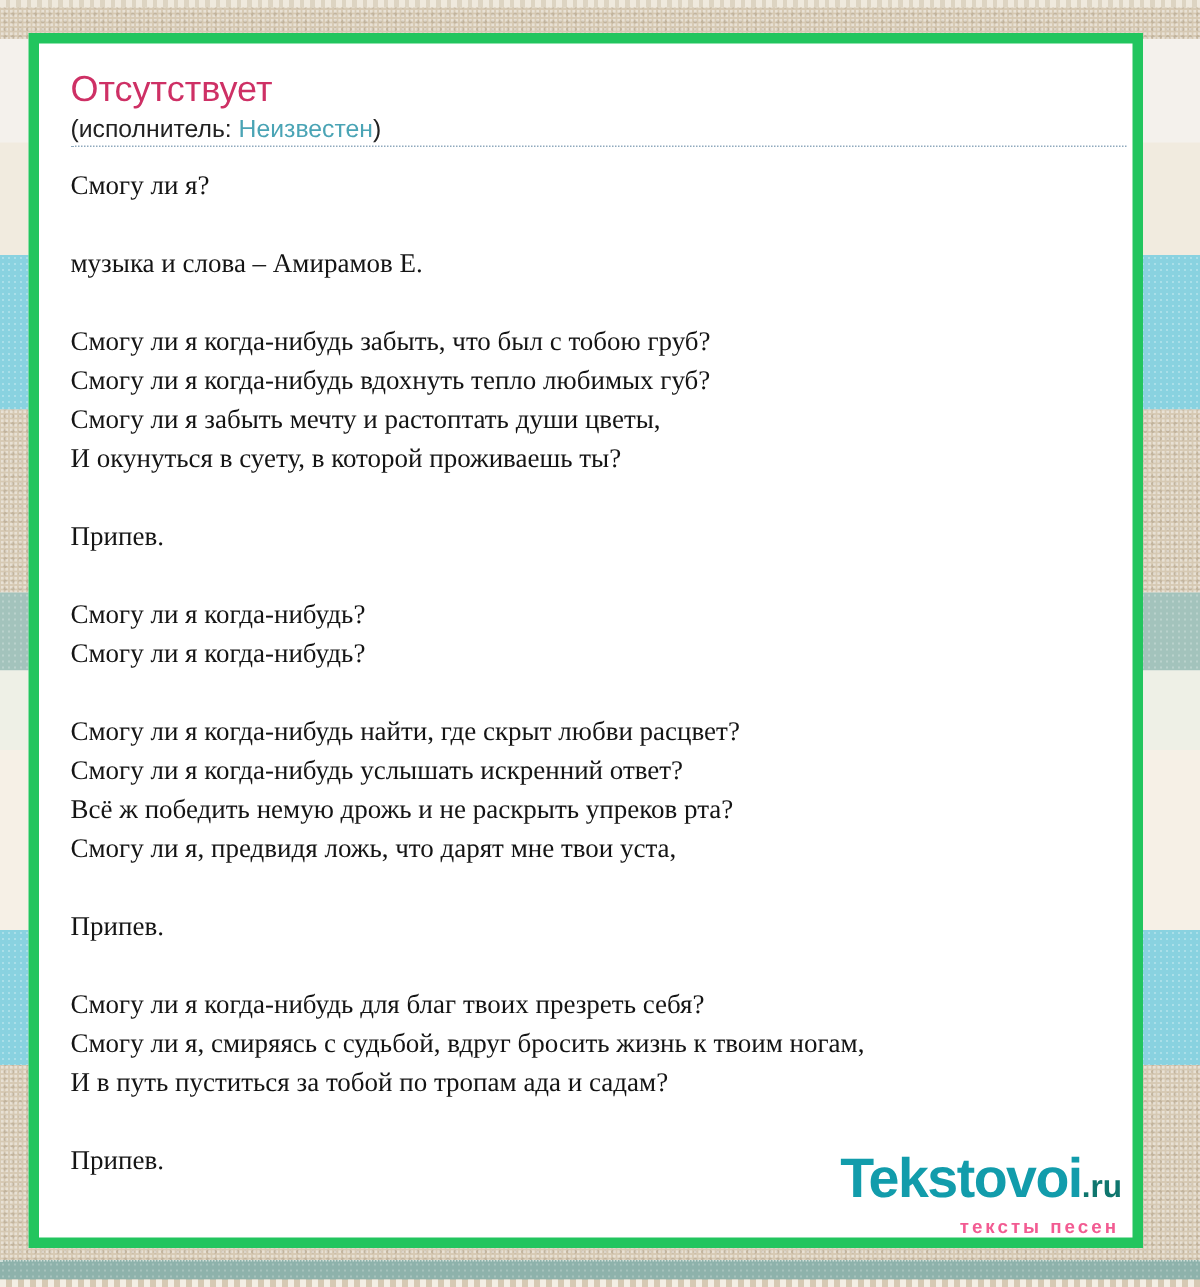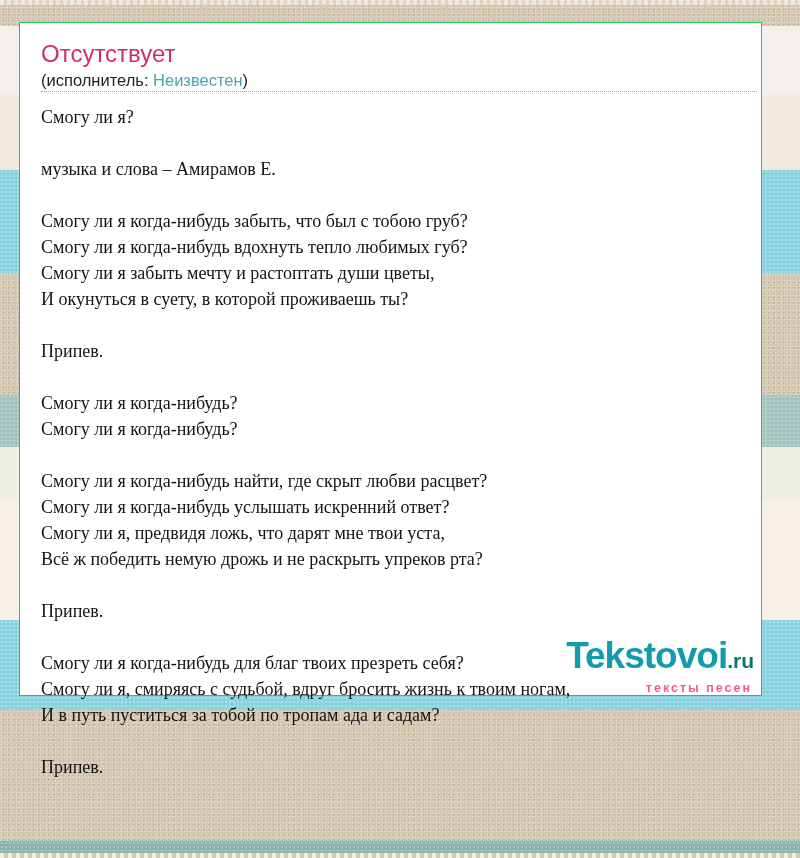--- a/index.html
+++ b/index.html
@@ -47,22 +47,22 @@
   .s-cream2{top:500px;height:120px;background:#f6f0e6;}
   .s-cyan2{top:620px;height:90px;}
   .s-tan2{top:710px;height:130px;}
   .s-sage{top:840px;height:13px;}
   .s-dotted{
     top:853px;height:5px;background-color:#d6c9b3;
     background-image:repeating-linear-gradient(90deg,#f3eee4 0 4px,rgba(0,0,0,0) 4px 8px);
   }
   
   .card{
-    position:absolute;left:19px;top:22px;width:743px;height:674px;
-    background:#ffffff;border:1px solid #22c55e;box-sizing:border-box;
+    position:absolute;left:19px;top:22px;width:743px;height:810px;
+    background:#ffffff;border:7px solid #22c55e;box-sizing:border-box;
     padding:16px 0 0 21px;
   }
   .hdr{margin:0 4px 0 0;padding-bottom:0;border-bottom:1px dotted #8fa9bd;}
   .page-title{
     margin:0;font-size:24px;font-weight:normal;line-height:30px;
     color:#ce3065;letter-spacing:0;
   }
   .subtitle{font-size:16.5px;line-height:22px;color:#222222;}
   .artist-link{color:#4aa4b5;text-decoration:none;cursor:pointer;}
   .lyrics{
@@ -118,22 +118,22 @@
       <div class="lyr-line">Смогу ли я забыть мечту и растоптать души цветы,</div>
       <div class="lyr-line">И окунуться в суету, в которой проживаешь ты?</div>
       <div class="lyr-line">&nbsp;</div>
       <div class="lyr-line">Припев.</div>
       <div class="lyr-line">&nbsp;</div>
       <div class="lyr-line">Смогу ли я когда-нибудь?</div>
       <div class="lyr-line">Смогу ли я когда-нибудь?</div>
       <div class="lyr-line">&nbsp;</div>
       <div class="lyr-line">Смогу ли я когда-нибудь найти, где скрыт любви расцвет?</div>
       <div class="lyr-line">Смогу ли я когда-нибудь услышать искренний ответ?</div>
+      <div class="lyr-line">Всё ж победить немую дрожь и не раскрыть упреков рта?</div>
       <div class="lyr-line">Смогу ли я, предвидя ложь, что дарят мне твои уста,</div>
-      <div class="lyr-line">Всё ж победить немую дрожь и не раскрыть упреков рта?</div>
       <div class="lyr-line">&nbsp;</div>
       <div class="lyr-line">Припев.</div>
       <div class="lyr-line">&nbsp;</div>
       <div class="lyr-line">Смогу ли я когда-нибудь для благ твоих презреть себя?</div>
       <div class="lyr-line">Смогу ли я, смиряясь с судьбой, вдруг бросить жизнь к твоим ногам,</div>
       <div class="lyr-line">И в путь пуститься за тобой по тропам ада и садам?</div>
       <div class="lyr-line">&nbsp;</div>
       <div class="lyr-line">Припев.</div>
     </div>
 

